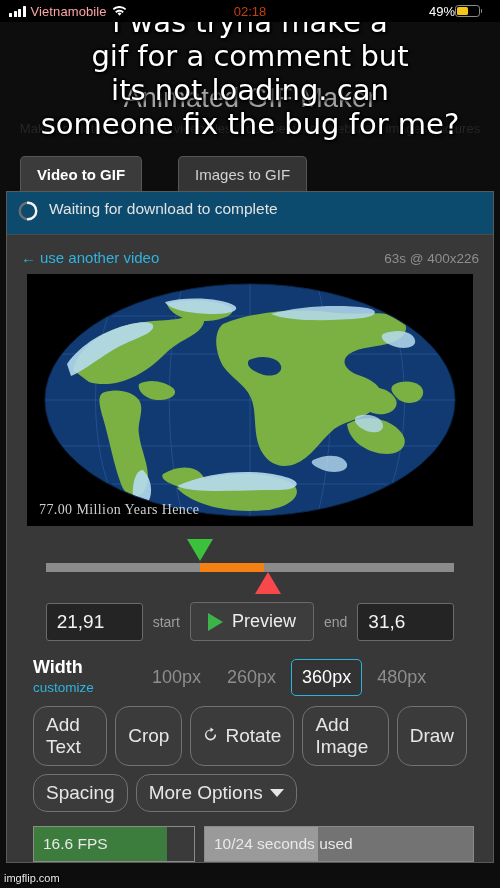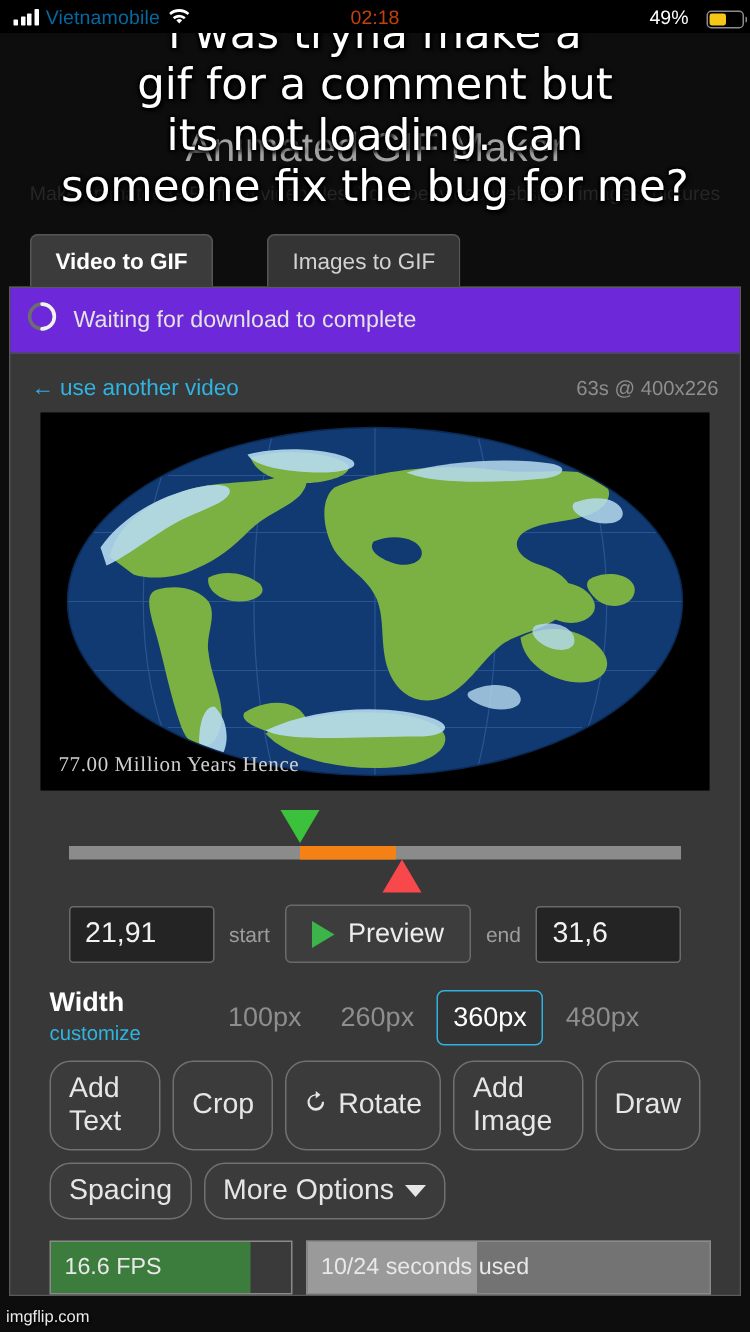--- a/index.html
+++ b/index.html
@@ -13,24 +13,24 @@
     position:absolute;top:0;left:0;width:500px;height:22px;background:#000;
     display:flex;align-items:center;z-index:30;
   }
   .sb-left{display:flex;align-items:center;gap:5px;padding-left:9px;}
   .sig{display:flex;align-items:flex-end;gap:1.5px;height:11px;}
   .sig i{display:block;width:3px;background:#fff;border-radius:.5px;}
   .sig i:nth-child(1){height:4px;}
   .sig i:nth-child(2){height:6px;}
   .sig i:nth-child(3){height:8px;}
   .sig i:nth-child(4){height:11px;}
-  .carrier{font-size:13px;color:#0369a1;letter-spacing:.1px;}
+  .carrier{font-size:13px;color:#fca5a5;letter-spacing:.1px;}
   .wifi{width:15px;height:11px;display:block;}
   .sb-center{position:absolute;left:0;right:0;text-align:center;font-size:13px;color:#c2410c;font-weight:500;}
-  .sb-right{position:absolute;right:4px;display:flex;align-items:flex-end;gap:12px;}
+  .sb-right{position:absolute;right:20px;display:flex;align-items:center;gap:0;}
   .batt-pct{font-size:13px;color:#fff;}
   .batt{position:relative;width:25px;height:12px;border:1.3px solid #8c8c8c;border-radius:3.2px;box-sizing:border-box;}
   .batt::after{content:"";position:absolute;right:-3.4px;top:3.4px;width:1.8px;height:4px;background:#8c8c8c;border-radius:0 1px 1px 0;}
   .batt .fill{position:absolute;left:1px;top:1px;bottom:1px;width:49%;background:#f5c518;border-radius:1.6px;}
 
   
   .pagehead{
     position:absolute;top:22px;left:0;width:500px;height:134px;
     background:#0d0d0d;text-align:center;z-index:5;overflow:hidden;
   }
@@ -60,22 +60,22 @@
     border-radius:5px 5px 0 0;padding:9px 16px 8px;font-size:15px;color:#e3e3e3;
   }
   .tab.active{font-weight:bold;color:#ffffff;background:#3b3b3b;}
   .tab.inactive{color:#d2d2d2;background:#343434;margin-left:30px;}
 
   .panel{
     margin:0 6px;border:1px solid #5a5a5a;background:#383838;
     box-sizing:border-box;width:488px;
   }
   .statusrow{
-    display:flex;align-items:center;gap:10px;padding:8px 10px;
-    border-bottom:1px solid #4b4b4b;background:#6d28d9;
+    display:flex;gap:10px;padding:8px 10px;
+    border-bottom:1px solid #4b4b4b;background:#0c4a6e;
   }
   .spinner{width:22px;height:22px;flex:none;}
   .status-text{font-size:15.5px;color:#e2e2e2;}
 
   .editor{padding:10px 12px 0;background:#383838;}
   .toprow{display:flex;align-items:baseline;justify-content:space-between;padding:4px 2px 8px;gap:44px;}
   .another{color:#2fb3e0;font-size:15px;}
   .another .arr{margin-right:4px;}
   .vidmeta{color:#8e8e8e;font-size:13.5px;}
 

